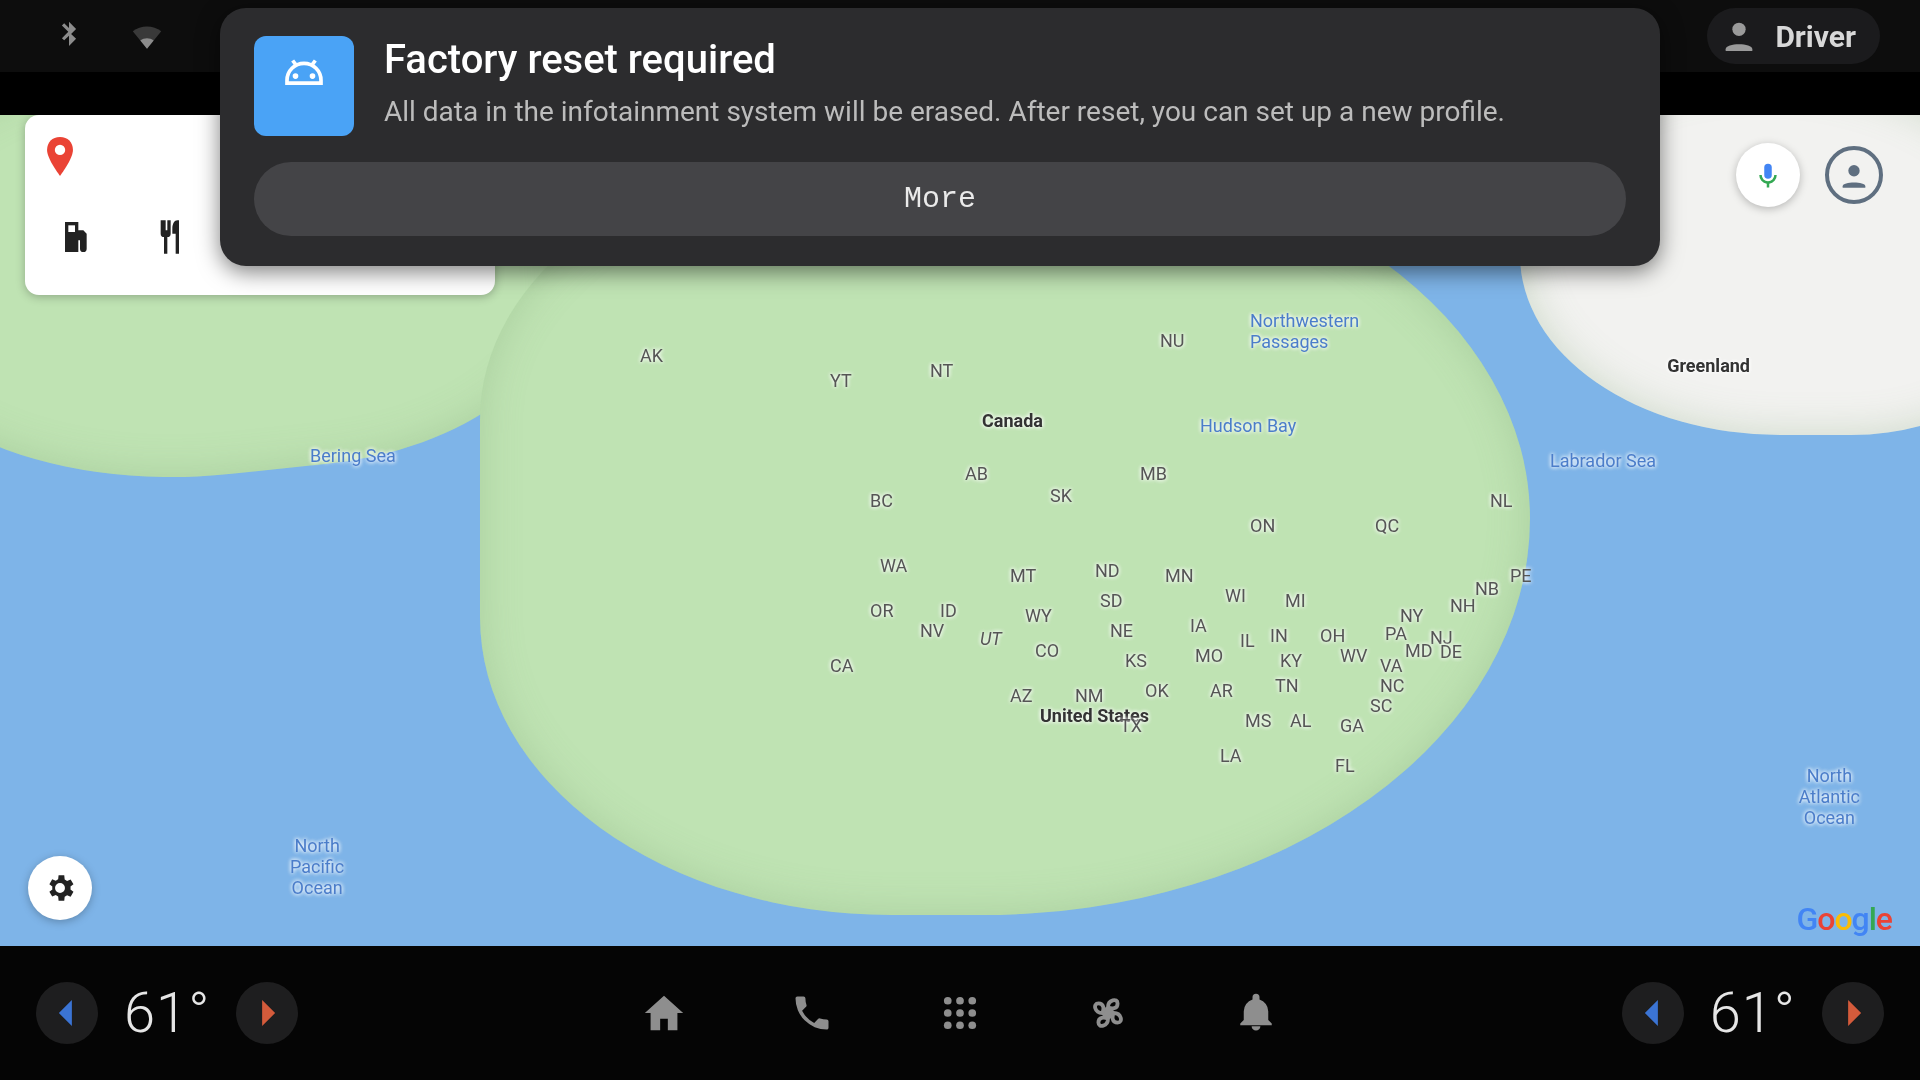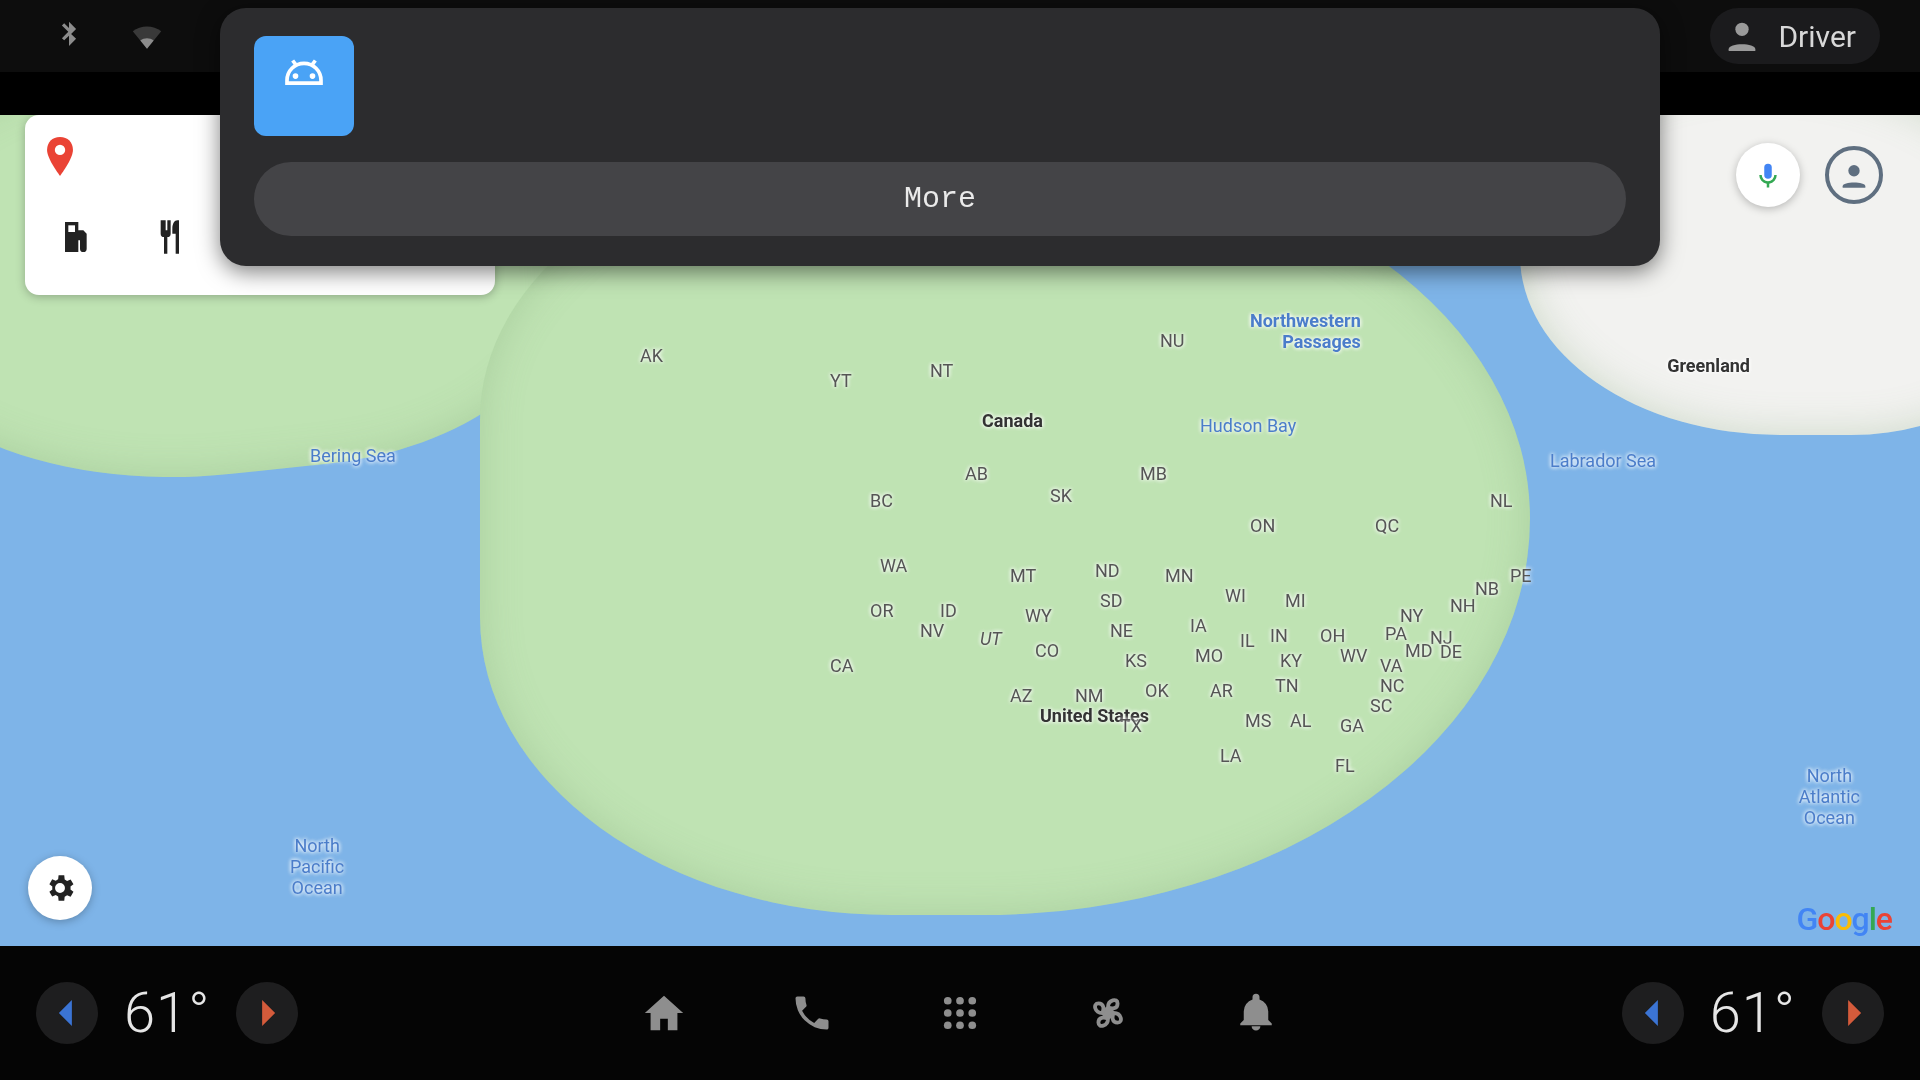--- a/index.html
+++ b/index.html
@@ -10,21 +10,21 @@
     position: absolute; top: 0; left: 0; right: 0; height: 72px;
     background: #0d0d0d; display: flex; align-items: center; color: #9a9a9a;
     padding: 0 20px;
   }
   .status-left { display: flex; align-items: center; gap: 40px; padding-left: 30px; }
   .status-right { margin-left: auto; display: flex; align-items: center; gap: 24px; padding-right: 20px; }
   .status-icon { width: 38px; height: 38px; display: inline-flex; align-items: center; justify-content: center; }
   .profile-chip {
     display: flex; align-items: center; gap: 16px;
     padding: 8px 24px 8px 12px; border-radius: 30px;
-    background: #1b1b1d; color: #d8d8d8; font-size: 30px;
+    background: #1b1b1d; color: #d8d8d8; font-size: 30px; font-weight: bold;
   }
   .profile-avatar { width: 40px; height: 40px; }
 
   
   .map-area {
     position: absolute; top: 115px; left: 0; right: 0; bottom: 130px;
     background: linear-gradient(180deg,#7eb4e8 0%,#7eb4e8 100%);
     overflow: hidden;
   }
   .land {
@@ -150,21 +150,21 @@
 </div>
 
 <div class="map-area">
 
   <div class="land" style="top:-60px;left:-140px;width:700px;height:420px;transform:rotate(-6deg);"></div>
   <div class="land" style="top:40px;left:480px;width:1050px;height:760px;border-radius:40% 55% 60% 45%;"></div>
   <div class="land" style="top:-40px;right:-120px;width:520px;height:360px;background:#f2f2f0;"></div>
 
   <div class="map-label sea" style="top:330px;left:310px;">Bering Sea</div>
   <div class="map-label sea" style="top:300px;left:1200px;">Hudson Bay</div>
-  <div class="map-label sea" style="top:195px;left:1250px;white-space:pre;text-align:right;font-weight:bold;">Northwestern
+  <div class="map-label sea" style="top:195px;left:1250px;white-space:pre;text-align:left;">Northwestern
 Passages</div>
   <div class="map-label sea" style="top:335px;left:1550px;">Labrador Sea</div>
   <div class="map-label sea" style="top:650px;right:60px;white-space:pre;text-align:center;">North
 Atlantic
 Ocean</div>
   <div class="map-label sea" style="top:720px;left:290px;white-space:pre;text-align:center;">North
 Pacific
 Ocean</div>
 
   <div class="map-label bold" style="top:295px;left:970px;padding-left:12px;">Canada</div>
@@ -284,20 +284,24 @@
 
 <div class="notification">
   <div class="notif-head">
     <div class="notif-icon">
       <svg viewBox="0 0 24 24" width="68" height="68" fill="#fff">
           <path d="M6 10a6 6 0 0112 0v1H6v-1zm2-7l1.5 2M16 3l-1.5 2" stroke="#fff" stroke-width="1.3" fill="none"></path>
           <circle cx="9" cy="8.5" r="1"></circle>
           <circle cx="15" cy="8.5" r="1"></circle>
         </svg>
     </div>
+    <div>
+      <div class="notif-title">Factory reset required</div>
+      <div class="notif-body">All data in the infotainment system will be erased. After reset, you can set up a new profile.</div>
+    </div>
   </div>
   <button class="notif-btn">More</button>
 </div>
 
 <div class="bottom-bar">
   <div class="temp-group">
     <div class="circ-btn">
       <svg width="20" height="26" viewBox="0 0 10 16">
           <path d="M8 0L0 8l8 8z" fill="#3b74d4"></path>
         </svg>

